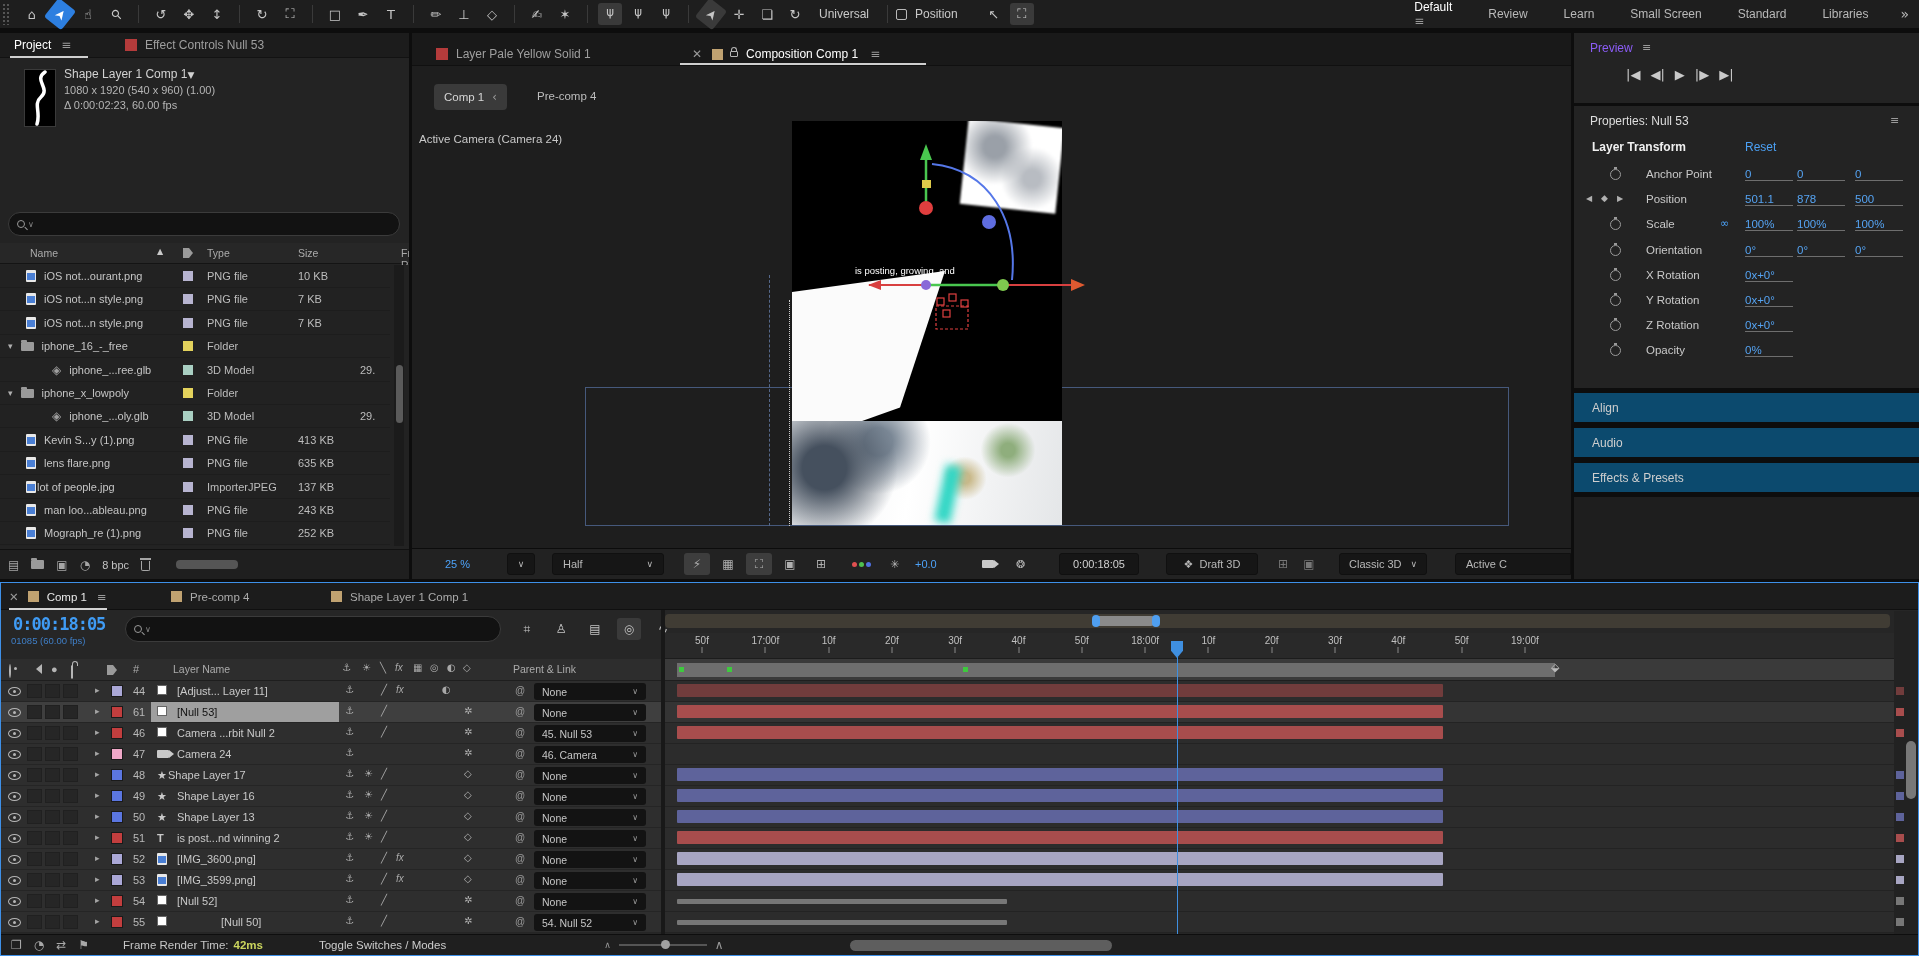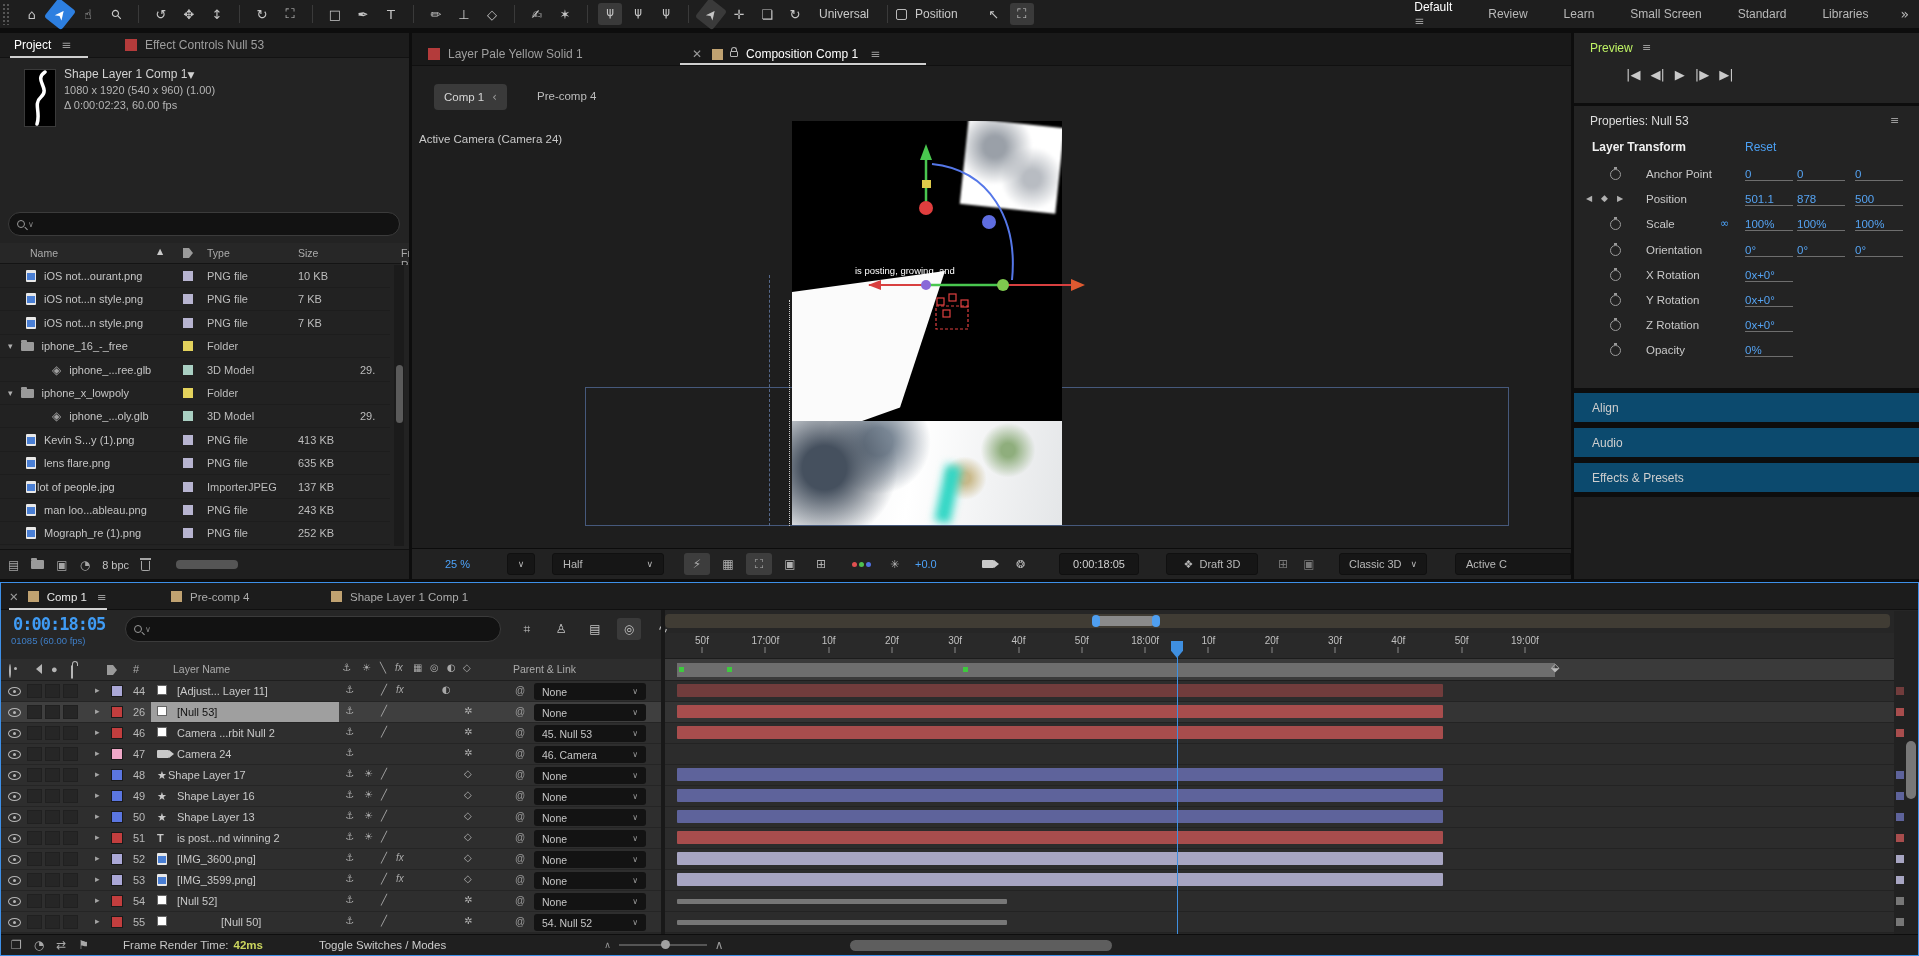--- a/index.html
+++ b/index.html
@@ -269,21 +269,21 @@
       <span class="glyph" style="font-size:12px;color:#a5a5a5;">▣</span>
       <span class="glyph" style="font-size:12px;color:#a5a5a5;">◔</span>
       <span style="font-size:11px;color:#c2c2c2;">8 bpc</span>
       <span class="trash"></span>
       <span style="width:62px;height:9px;background:#555;border-radius:4px;margin-left:14px;"></span>
     </div>
   </div>
 
   <div class="panel" id="viewer-panel" style="left:412px;top:33px;width:1159px;height:546px;background:#1e1e1e;">
     <div class="abs" style="left:0;top:0;width:1159px;height:33px;background:#191919;border-bottom:1px solid #101010;">
-      <div class="ptab abs" style="left:16px;top:5px;text-align:right;">
+      <div class="ptab abs" style="left:24px;top:5px;text-align:right;">
         <span id="layertab-color" style="width: 12px; height: 12px; margin-right: 8px; display: inline-block; background: rgb(180, 59, 59);"></span>
         <span>Layer Pale Yellow Solid 1</span>
       </div>
       <div class="ptab active abs" style="left:280px;top:5px;">
         <span class="glyph" style="color:#9a9a9a;margin-right:10px;">✕</span>
         <span id="comptab-color" class="tansq" style="margin-right: 7px; background: rgb(192, 162, 113);"></span>
         <span class="lockico" style="margin-right:8px;margin-top:0;"></span>
         <span>Composition Comp 1</span>
         <span class="glyph" style="margin-left:12px;color:#9a9a9a;">≡</span>
       </div>
@@ -365,21 +365,21 @@
       <span class="vtoolitem iconbtn glyph" style="left:884px;color:#777;">▣</span>
       <span class="vtoolitem dkbox" style="left:927px;width:88px;justify-content:space-between;padding:0 9px;">
           <span>Classic 3D</span>
           <span class="glyph" style="font-size:9px;">∨</span>
         </span>
       <span class="vtoolitem dkbox" style="left:1043px;width:116px;justify-content:flex-start;padding:0 10px;border-radius:3px 0 0 3px;">Active C</span>
     </div>
   </div>
 
   <div class="panel" style="left:1574px;top:33px;width:345px;height:70px;">
-    <span class="abs" style="left:16px;top:8px;color:#bef264;font-size:12px;">Preview</span>
+    <span class="abs" style="left:16px;top:8px;color:#8b5cf6;font-size:12px;">Preview</span>
     <span class="glyph abs" style="left:68px;top:8px;color:#9a9a9a;">≡</span>
     <div id="transport" class="abs flex" style="left:52px;top:34px;gap:10px;">
         <div class="span glyph" style="color: rgb(201, 201, 201); font-size: 13px;">|◀</div>
         <div class="span glyph" style="color: rgb(201, 201, 201); font-size: 13px;">◀|</div>
         <div class="span glyph" style="color: rgb(201, 201, 201); font-size: 13px;">▶</div>
         <div class="span glyph" style="color: rgb(201, 201, 201); font-size: 13px;">|▶</div>
         <div class="span glyph" style="color: rgb(201, 201, 201); font-size: 13px;">▶|</div>
       </div>
   </div>
   <div class="panel" style="left:1574px;top:106px;width:345px;height:282px;">
@@ -519,21 +519,21 @@
             <div class="span glyph" style="position: absolute; right: 8px; font-size: 8px; color: rgb(154, 154, 154);">∨</div>
           </div>
         </div>
         <div class="lrow" style="top: 21px; background: rgb(63, 63, 63);">
           <div class="eye" style="position: absolute; left: 7px; top: 6px;"></div>
           <div class="avcell" style="left: 26px;"></div>
           <div class="avcell" style="left: 44px;"></div>
           <div class="avcell" style="left: 62px;"></div>
           <div class="span glyph" style="position: absolute; left: 94px; top: 4px; color: rgb(165, 165, 165); font-size: 9px;">▸</div>
           <div style="position: absolute; left: 110px; top: 4px; width: 12px; height: 12px; background: rgb(194, 62, 62); border: 1px solid rgb(26, 26, 26);"></div>
-          <span style="position: absolute; left: 132px; top: 4px; color: rgb(185, 185, 185);">26</span>
+          <span style="position: absolute; left: 132px; top: 4px; color: rgb(185, 185, 185);">61</span>
           <div style="position: absolute; left: 150px; top: 0px; width: 188px; height: 20px; background: rgb(159, 159, 159);"></div>
           <span class="solidico abs" style="position: absolute; left: 156px; top: 4px; display: inline-flex;"></span>
           <span style="position: absolute; left: 176px; top: 4px; color: rgb(17, 17, 17); white-space: nowrap;">[Null 53]</span>
           <div class="swico glyph" style="left: 344px;">⚓</div>
           <div class="swico glyph" style="left: 380px;">╱</div>
           <div class="span glyph" style="position: absolute; left: 463px; top: 3px; color: rgb(176, 176, 176); font-size: 10px;">✲</div>
           <span style="position: absolute; left: 514px; top: 4px; color: rgb(154, 154, 154); font-size: 10px;">@</span>
           <div class="pbox">
             <span>None</span>
             <div class="span glyph" style="position: absolute; right: 8px; font-size: 8px; color: rgb(154, 154, 154);">∨</div>

